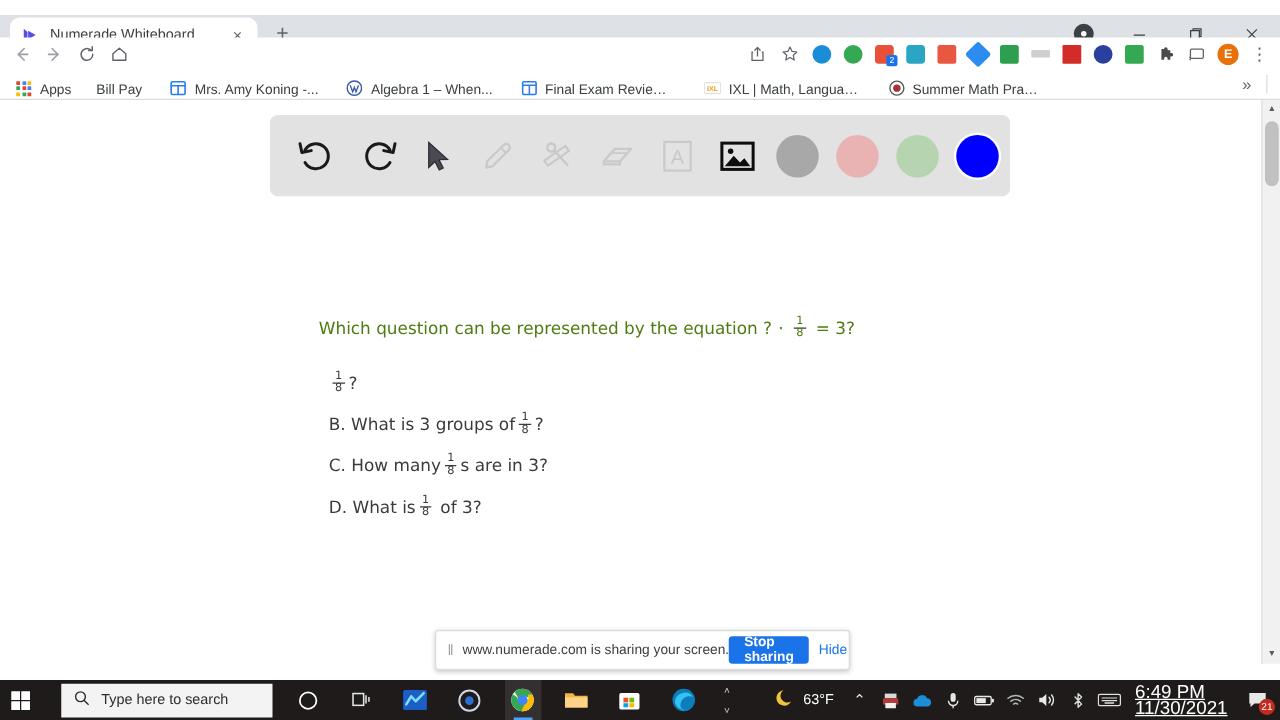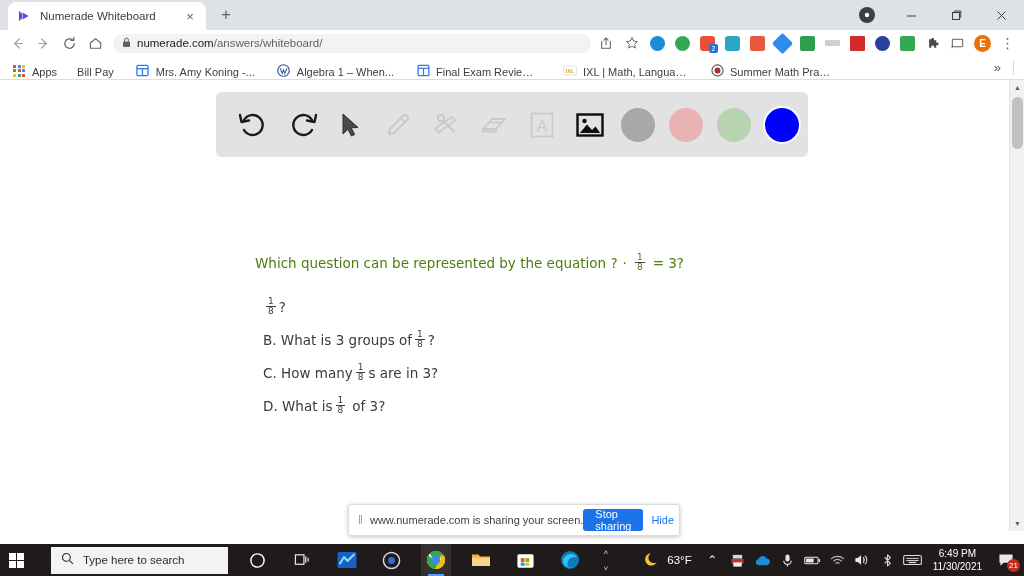--- a/index.html
+++ b/index.html
@@ -6,21 +6,21 @@
   html, body {
     width: 1024px; height: 576px;
     overflow: hidden;
     font-family: "Liberation Sans", sans-serif;
     background: #fff;
   }
   #screen { position: relative; width: 1024px; height: 576px; overflow: hidden; }
 
   
   .tabstrip {
-    position: absolute; top: 0; left: 0; width: 1024px; height: 30px;
+    position: absolute; top: 12px; left: 0; width: 1024px; height: 30px;
     background: #dee1e6;
     display: flex; align-items: flex-end;
   }
   .tab {
     position: relative;
     margin-left: 8px;
     width: 198px; height: 28px;
     background: #fff;
     border-radius: 8px 8px 0 0;
     display: flex; align-items: center;
@@ -243,21 +243,21 @@
     border-radius: 3px;
     box-shadow: 0 1px 4px rgba(0,0,0,0.22);
     display: flex; align-items: center;
     padding: 0 9px;
     z-index: 20;
   }
   .share-grip { color: #9aa0a6; font-size: 12px; margin-right: 8px; letter-spacing: -1px; }
   .share-msg { flex: 1 1 auto; font-size: 11px; color: #3c4043; white-space: nowrap; }
   .stop-btn {
     background: #1a73e8; color: #fff;
-    font-size: 11px; font-weight: normal;
+    font-size: 11px; font-weight: bold;
     height: 22px; padding: 0 12px;
     border-radius: 3px;
     display: flex; align-items: center;
     margin-right: 8px;
   }
   .hide-btn { color: #1a73e8; font-size: 11px; }
 
   
   .taskbar {
     position: absolute; left: 0; bottom: 0; width: 1024px; height: 32px;
@@ -301,22 +301,22 @@
   .tray-ico {
     width: 25px; height: 32px;
     display: flex; align-items: center; justify-content: center;
     color: #e8e8e8; font-size: 12px;
   }
   .weather {
     display: flex; align-items: center; gap: 6px;
     color: #fff; font-size: 11.5px; padding: 0 8px 0 4px;
   }
   .clock {
-    color: #fff; font-size: 10px; line-height: 13px;
-    text-align: center; padding: 0 8px;
+    color: #fff; font-size: 15px; line-height: 13px;
+    padding: 0 8px; text-decoration: underline;
   }
   .notif {
     width: 32px; height: 32px; position: relative;
     display: flex; align-items: center; justify-content: center;
   }
   .notif-badge {
     position: absolute; right: 2px; bottom: 4px;
     background: #c42b1c; color: #fff;
     font-size: 8px; line-height: 11px;
     min-width: 13px; height: 13px; border-radius: 7px;
@@ -390,31 +390,20 @@
         <path d="M13 8 A5 5 0 1 1 11.2 4.2" fill="none" stroke="#5f6368" stroke-width="1.3" stroke-linecap="round"></path>
         <path d="M12.6 1.5 L12.6 4.6 L9.5 4.6" fill="none" stroke="#5f6368" stroke-width="1.3" stroke-linecap="round" stroke-linejoin="round"></path>
       </svg>
     </div>
     <div class="nav-ico">
       <svg width="15" height="15" viewBox="0 0 16 16">
         <path d="M2.5 7.5 L8 2.8 L13.5 7.5 L13.5 13 L2.5 13 Z" fill="none" stroke="#5f6368" stroke-width="1.2" stroke-linejoin="round"></path>
       </svg>
     </div>
 
-    <div class="omnibox">
-      <span class="lock">
-        <svg width="9" height="11" viewBox="0 0 9 11">
-          <rect x="1" y="4.5" width="7" height="5.5" rx="0.8" fill="#5f6368"></rect>
-          <path d="M2.6 4.5 L2.6 3 A1.9 1.9 0 0 1 6.4 3 L6.4 4.5" fill="none" stroke="#5f6368" stroke-width="1"></path>
-        </svg>
-      </span>
-      <span>
-        <span class="url-host">numerade.com</span><span class="url-path">/answers/whiteboard/</span>
-      </span>
-    </div>
 
     <div class="omni-right">
       <div class="nav-ico">
         <svg width="14" height="14" viewBox="0 0 16 16">
           <path d="M4 6.5 L3 6.5 L3 14 L13 14 L13 6.5 L12 6.5" fill="none" stroke="#5f6368" stroke-width="1.2"></path>
           <path d="M8 10.5 L8 2.5" stroke="#5f6368" stroke-width="1.2"></path>
           <path d="M5.6 4.8 L8 2.2 L10.4 4.8" fill="none" stroke="#5f6368" stroke-width="1.2" stroke-linecap="round" stroke-linejoin="round"></path>
         </svg>
       </div>
       <div class="nav-ico">

